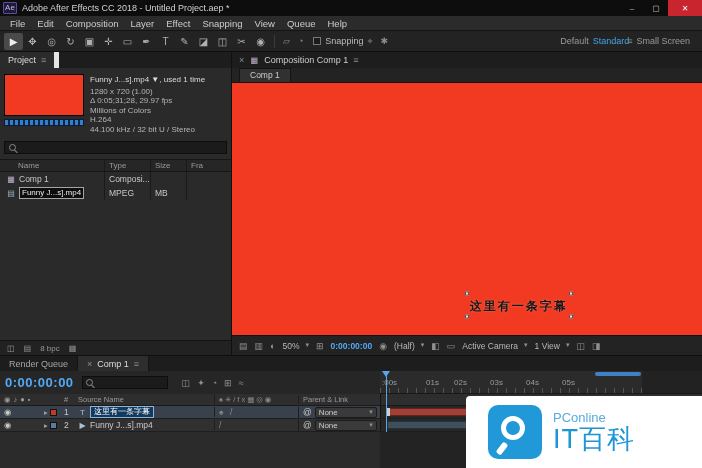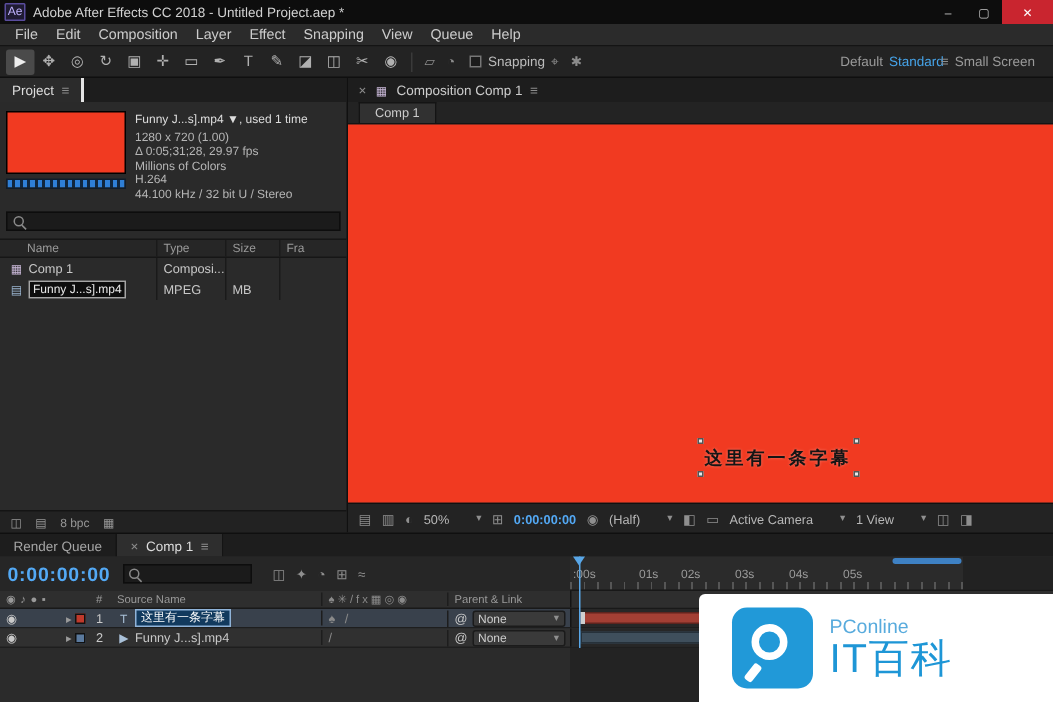--- a/index.html
+++ b/index.html
@@ -29,21 +29,21 @@
   .workspaces{margin-left:auto;display:flex;align-items:center;gap:4px;font-size:9px;color:#9a9a9a;padding-right:8px}
   .ws-active{color:#46a3e8}
   .ws-menu{color:#8c8c8c;margin-left:-6px}
 
   
   .main{position:absolute;top:52px;left:0;width:702px;height:303px;display:flex}
 
   
   .project-panel{width:232px;background:#2a2a2a;border-right:1px solid #101010;display:flex;flex-direction:column}
   .panel-tabs{height:16px;background:#1d1d1d;display:flex;align-items:center;font-size:9px;color:#bbb;flex:none}
-  .panel-tab{background:#2b2b2b;height:16px;display:flex;align-items:center;padding:0 8px;gap:5px;border-right:2px solid #e5e5e5;color:#ddd}
+  .panel-tab{background:#2b2b2b;height:16px;display:flex;align-items:center;padding:0 8px;gap:5px;border-right:5px solid #e5e5e5;color:#ddd}
   .hamb{color:#8c8c8c;font-size:9px}
   .proj-info{display:flex;padding:6px 4px 2px 4px;gap:6px;flex:none}
   .thumb{width:80px;height:42px;background:#f13a21;border:1px solid #000}
   .wave{margin-top:3px;height:7px;width:80px;background:repeating-linear-gradient(90deg,#2f7fd6 0 3px,#11263d 3px 5px);border:1px solid #101c2a}
   .proj-meta{font-size:8px;line-height:9.5px;color:#b5b5b5;padding-top:1px;white-space:nowrap}
   .proj-meta .t{color:#ddd;margin-bottom:2px}
   .search-row{margin:5px 4px;height:13px;background:#1b1b1b;border:1px solid #0d0d0d;display:flex;align-items:center;padding:0 4px;gap:4px;flex:none}
   .mag{width:7px;height:7px;border:1px solid #8a8a8a;border-radius:50%;position:relative;flex:none}
   .mag::after{content:"";position:absolute;width:4px;height:1px;background:#8a8a8a;transform:rotate(45deg);left:4px;top:6px}
   .search-input{flex:1;background:transparent;border:none;outline:none;color:#ccc;font-size:8px;height:11px;font-family:"Liberation Sans",sans-serif}
@@ -64,21 +64,21 @@
   .dimx{color:#8c8c8c}
   .viewer-tabs{height:15px;background:#232323;display:flex;align-items:flex-end;padding-left:7px;border-bottom:1px solid #141414;flex:none}
   .viewer-tab{background:#313131;font-size:8.5px;color:#ccc;padding:1px 10px 2px;border:1px solid #141414;border-bottom:none}
   .viewport{flex:1;position:relative;background:#f13a21;overflow:hidden}
   .canvas-text-wrap{position:absolute;left:61%;top:88%;transform:translate(-50%,-50%);}
   .canvas-text{font-size:12px;letter-spacing:2px;color:#151515;font-weight:bold;white-space:nowrap;text-shadow:0 0 2px rgba(255,255,255,.35)}
   .hdl{position:absolute;width:4px;height:4px;background:#e8e8e8;border:1px solid #555}
   .hdl.tl{left:-5px;top:-4px}.hdl.tr{right:-5px;top:-4px}.hdl.bl{left:-5px;bottom:-4px}.hdl.br{right:-5px;bottom:-4px}
   .viewer-bar{height:20px;background:#232323;border-top:1px solid #101010;display:flex;align-items:center;gap:7px;padding:0 7px;font-size:8.5px;color:#b8b8b8;flex:none;white-space:nowrap;overflow:hidden}
   .vb-ico{color:#8f8f8f;font-size:9px;flex:none}
-  .vb-dd{display:flex;align-items:flex-start;gap:18px;flex:none}
+  .vb-dd{display:flex;align-items:flex-start;gap:6px;flex:none}
   .vb-dd .arrow{color:#8f8f8f;font-size:7px}
   .vb-time{color:#53a9f5;font-weight:bold;flex:none}
 
   
   .timeline{position:absolute;top:355px;left:0;width:702px;height:113px;background:#262626;border-top:1px solid #0f0f0f}
   .tl-tabs{height:15px;background:#1d1d1d;display:flex;align-items:center;font-size:9px;color:#a5a5a5}
   .tl-tab{padding:0 9px;display:flex;gap:5px;align-items:center;height:15px;border-right:1px solid #141414}
   .tl-tab.active{background:#2e2e2e;color:#ddd}
   .tl-body{position:absolute;left:0;top:15px;right:0;bottom:0}
   .tl-controls{position:absolute;left:0;top:0;width:380px;height:23px;display:flex;align-items:center;gap:8px;padding:0 5px;background:#262626}

